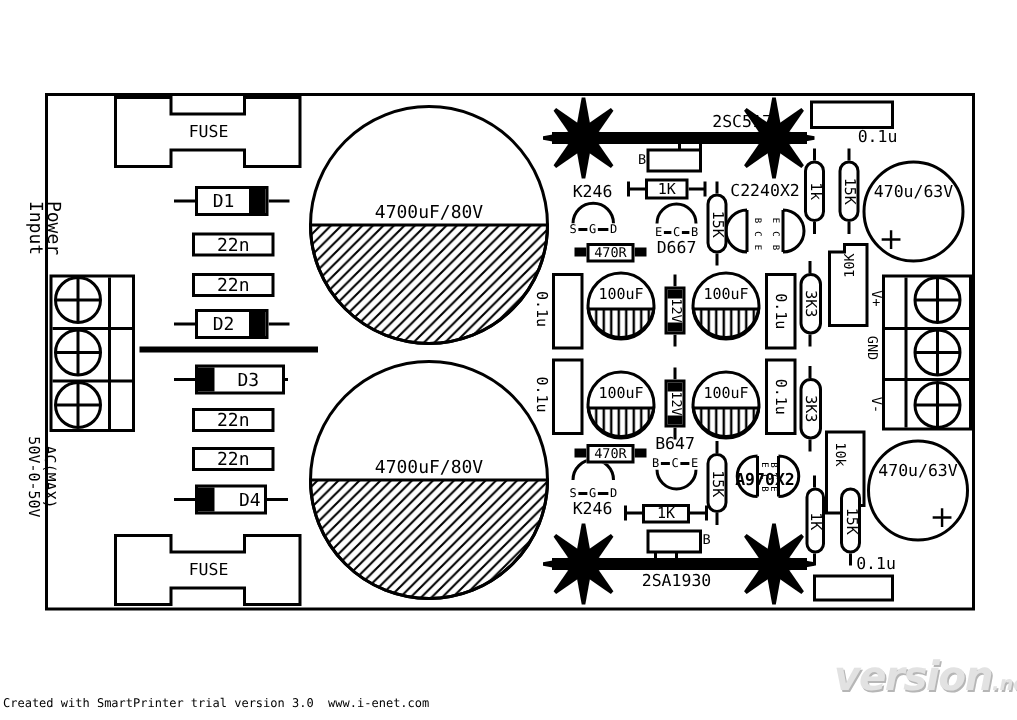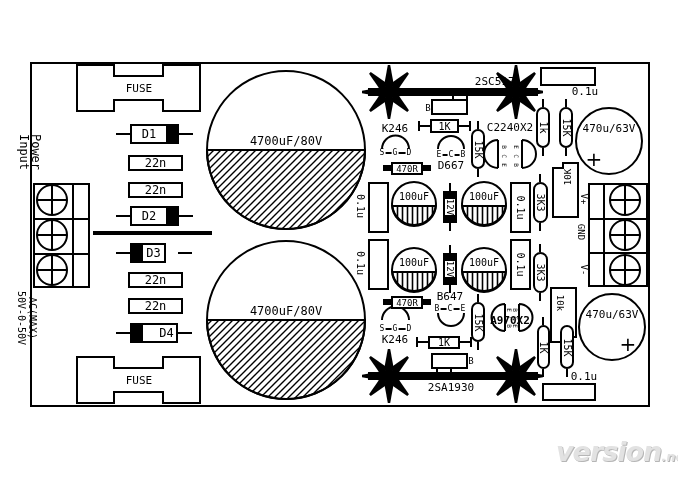--- a/index.html
+++ b/index.html
@@ -165,21 +165,21 @@
   </div>
 
   <div class="c" style="left:130px;top:124px;width:49px;height:20px;font-size:12px;">
     <span style="margin-right:11px;">D1</span>
       <i class="band" style="top:0;bottom:0;right:0;width:11px;"></i>
     </div>
   <div class="c" style="left:130px;top:206px;width:49px;height:20px;font-size:12px;">
     <span style="margin-right:11px;">D2</span>
       <i class="band" style="top:0;bottom:0;right:0;width:11px;"></i>
     </div>
-  <div class="c" style="left:130px;top:243px;width:36px;height:20px;font-size:12px;">
+  <div class="c" style="left:130px;top:243px;width:60px;height:20px;font-size:12px;">
     <span style="margin-left:11px;">D3</span>
       <i class="band" style="top:0;bottom:0;left:0;width:11px;"></i>
     </div>
   <div class="c" style="left:130px;top:323px;width:48px;height:20px;font-size:12px;">
     <span style="margin-left:25px;">D4</span>
       <i class="band" style="top:0;bottom:0;left:0;width:11px;"></i>
     </div>
 
   <div class="c" style="left:128px;top:155px;width:55px;height:16px;font-size:12px;">
       <span>22n</span>
@@ -317,17 +317,18 @@
 
   <div class="t" style="left:609px;top:128px;">470u/63V</div>
   <div class="t" style="left:594px;top:159px;font-size:20px;font-family:'DejaVu Sans',sans-serif;">+</div>
   <div class="t" style="left:612px;top:314px;">470u/63V</div>
   <div class="t" style="left:628px;top:344px;font-size:20px;font-family:'DejaVu Sans',sans-serif;">+</div>
 
   <div class="t r" style="left:583px;top:199px;font-size:9px;">V+</div>
   <div class="t r" style="left:580px;top:232px;font-size:9px;">GND</div>
   <div class="t r" style="left:583px;top:270px;font-size:9px;">V-</div>
 
+  <div class="foot">Created with SmartPrinter trial version 3.0  www.i-enet.com</div>
   <div class="wm">
     <b>version</b><i>.net</i>
   </div>
 
 </div>
 
 </body></html>

